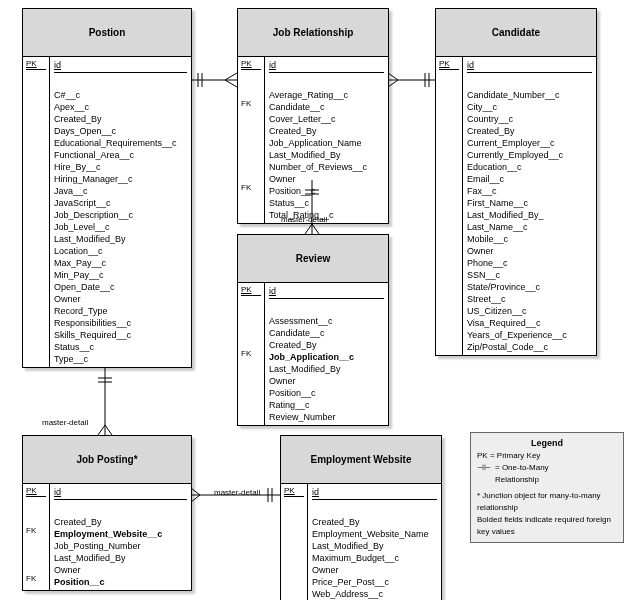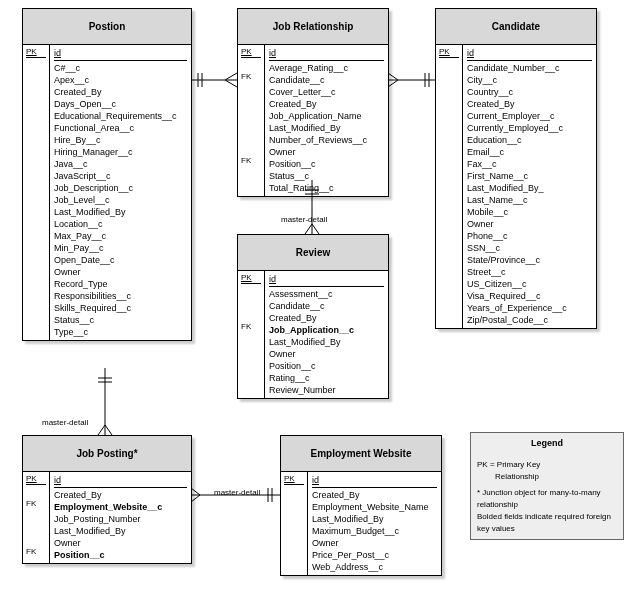--- a/index.html
+++ b/index.html
@@ -1,25 +1,25 @@
 <!DOCTYPE html>
 <html><head>
 <meta charset="utf-8">
 <style>
 body{margin:0;font-family:Arial,sans-serif;font-size:9px;background:#fff;color:#000;width:640px;height:600px;position:relative}
 .entity{position:absolute;border:1px solid #000;background:#fff;box-shadow:3px 3px 2px #ccc}
-.entity-title{background:#d8d8d8;border-bottom:1px solid #000;font-weight:bold;text-align:center;padding:12px 0;font-size:10px}
+.entity-title{background:#d8d8d8;border-bottom:1px solid #000;font-weight:bold;text-align:center;padding:18px 0;font-size:10px}
 .entity-body{display:flex}
 .pk-col{border-right:1px solid #000;padding:2px 3px;width:20px;font-size:8px}
 .field-col{padding:2px 4px;flex:1}
 .field{white-space:nowrap;line-height:12px}
-.id-row{border-bottom:1px solid #000;padding-bottom:1px;margin-bottom:1px;text-decoration:underline}
+.id-row{border-bottom:1px solid #000;padding-bottom:1px;margin-bottom:16px;text-decoration:underline}
 .bold{font-weight:bold}
 .legend{position:absolute;border:1px solid #666;background:#eee;padding:4px 6px;font-size:8px;line-height:12px}
-.legend-title{font-weight:bold;text-align:center;margin-bottom:10px;font-size:9px}
+.legend-title{font-weight:bold;text-align:center;margin-bottom:1px;font-size:9px}
 .rel-label{position:absolute;font-size:8px;background:transparent}
 svg{position:absolute;top:0;left:0;pointer-events:none}
 line{stroke:#000;stroke-width:1}
 </style>
 </head>
 <body>
 
 <div class="entity" style="left:22px;top:8px;width:168px">
   <div class="entity-title">Postion</div>
   <div class="entity-body">
@@ -210,20 +210,21 @@
           <div class="field">Price_Per_Post__c</div>
           <div class="field">Web_Address__c</div>
         </div>
     </div>
   </div>
 </div>
 
 <div class="legend" style="left:470px;top:432px;width:140px">
   <div class="legend-title">Legend</div>
   <div>PK = Primary Key</div>
+  <div><span style="display:inline-block;width:18px">⊣⊢</span><span>= One-to-Many</span></div>
   <div style="padding-left:18px">   Relationship</div>
   <div style="margin-top:4px">* Junction object for many-to-many relationship</div>
   <div style="">Bolded fields indicate required foreign key values</div>
 </div>
 
 <div class="rel-label" style="left:281px;top:215px">master-detail</div>
 <div class="rel-label" style="left:42px;top:418px">master-detail</div>
 <div class="rel-label" style="left:214px;top:488px">master-detail</div>
 
 <svg width="640" height="600">

